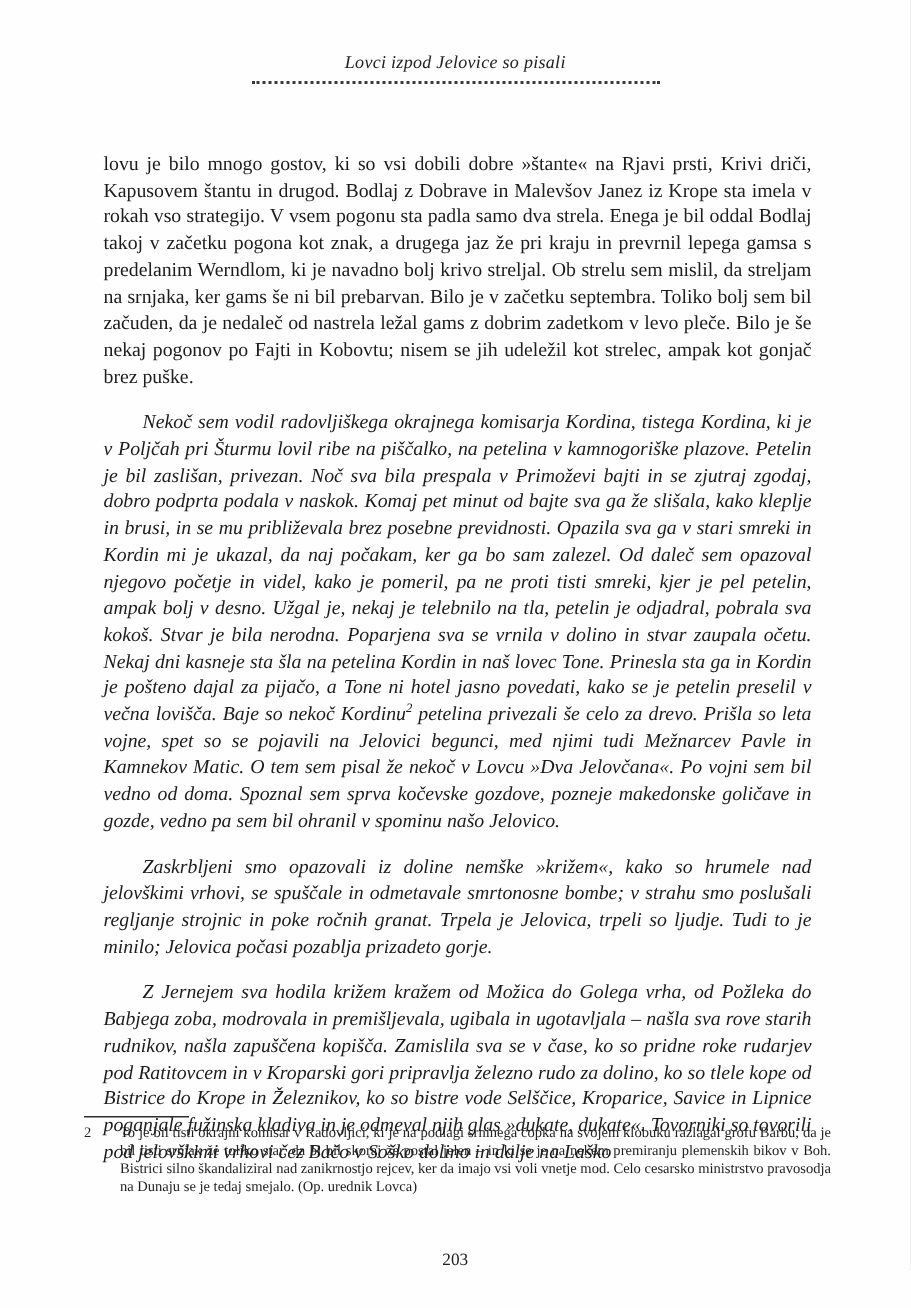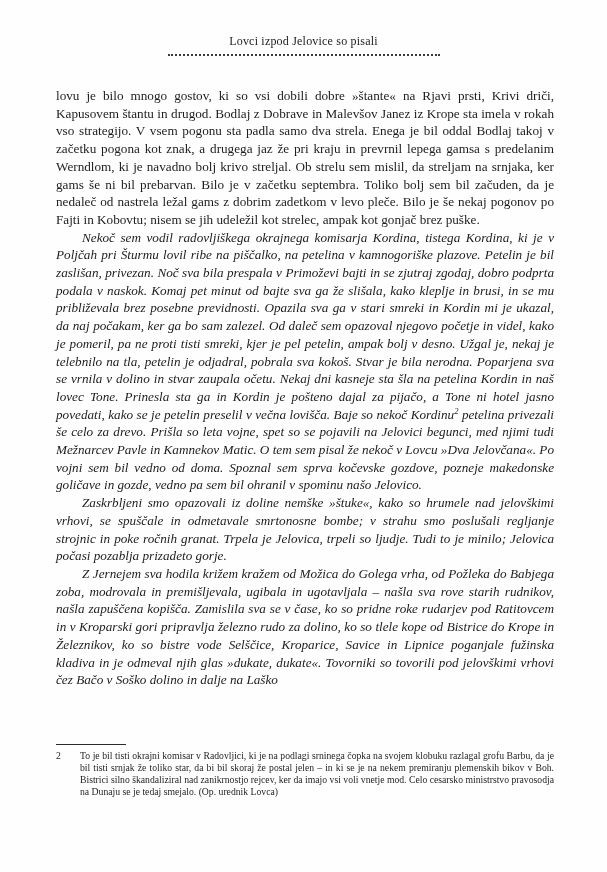--- a/index.html
+++ b/index.html
@@ -7,34 +7,34 @@
     position:relative;
     width:607px; height:872px;
     margin:0 auto;
     background:#fefefe;
     color:#1c1c1c;
     font-family:"Liberation Serif","DejaVu Serif",serif;
     box-sizing:border-box;
     overflow:hidden;
   }
   .running-header { position:absolute; top:34px; left:0; right:0; text-align:center; }
-  .running-title { font-size:12px; line-height:14px; letter-spacing:0.2px; color:#222; }
+  .running-title { font-size:12px; line-height:14px; letter-spacing:0.2px; color:#222;font-style:italic; }
   .dotted-rule {
     width:272px; height:0;
     margin:6px auto 0;
     border-bottom:2px dotted #3a3a3a;
   }
   .content {
     position:absolute;
     top:87px; left:56px; right:53px;
     font-size:13.2px;
     line-height:17.7px;
     text-align:justify;
   }
-  .content p { margin:0; padding:0; }
+  .content p { margin:13px; padding:0; }
   .content p.indent { text-indent:26px;font-style:italic; }
   sup.fn-ref { font-size:8.5px; line-height:0; vertical-align:super; }
   .footnote-area { position:absolute; top:744px; left:56px; right:53px; }
   .fn-rule { width:70px; border-top:1.2px solid #2c2c2c; margin-bottom:5px; }
   .footnote { display:flex; font-size:9.7px; line-height:12.1px; text-align:justify; color:#1e1e1e; }
   .fn-marker { width:24px; flex:0 0 24px; }
   .fn-text { flex:1; }
   .page-footer { position:absolute; top:830px; left:0; right:0; text-align:center; }
   .page-number { font-size:11.5px; color:#222; }
 </style>
@@ -44,26 +44,29 @@
 <div class="page">
 
   <div class="running-header">
     <div class="running-title">Lovci izpod Jelovice so pisali</div>
     <div class="dotted-rule"></div>
   </div>
 
   <div class="content">
     <p>lovu je bilo mnogo gostov, ki so vsi dobili dobre »štante« na Rjavi prsti, Krivi driči, Kapusovem štantu in drugod. Bodlaj z Dobrave in Malevšov Janez iz Krope sta imela v rokah vso strategijo. V vsem pogonu sta padla samo dva strela. Enega je bil oddal Bodlaj takoj v začetku pogona kot znak, a drugega jaz že pri kraju in prevrnil lepega gamsa s predelanim Werndlom, ki je navadno bolj krivo streljal. Ob strelu sem mislil, da streljam na srnjaka, ker gams še ni bil prebarvan. Bilo je v začetku septembra. Toliko bolj sem bil začuden, da je nedaleč od nastrela ležal gams z dobrim zadetkom v levo pleče. Bilo je še nekaj pogonov po Fajti in Kobovtu; nisem se jih udeležil kot strelec, ampak kot gonjač brez puške.</p>
     <p class="indent"><span>Nekoč sem vodil radovljiškega okrajnega komisarja Kordina, tistega Kordina, ki je v Poljčah pri Šturmu lovil ribe na piščalko, na petelina v kamnogoriške plazove. Petelin je bil zaslišan, privezan. Noč sva bila prespala v Primoževi bajti in se zjutraj zgodaj, dobro podprta podala v naskok. Komaj pet minut od bajte sva ga že slišala, kako kleplje in brusi, in se mu približevala brez posebne previdnosti. Opazila sva ga v stari smreki in Kordin mi je ukazal, da naj počakam, ker ga bo sam zalezel. Od daleč sem opazoval njegovo početje in videl, kako je pomeril, pa ne proti tisti smreki, kjer je pel petelin, ampak bolj v desno. Užgal je, nekaj je telebnilo na tla, petelin je odjadral, pobrala sva kokoš. Stvar je bila nerodna. Poparjena sva se vrnila v dolino in stvar zaupala očetu. Nekaj dni kasneje sta šla na petelina Kordin in naš lovec Tone. Prinesla sta ga in Kordin je pošteno dajal za pijačo, a Tone ni hotel jasno povedati, kako se je petelin preselil v večna lovišča. Baje so nekoč Kordinu</span><sup class="fn-ref">2</sup><span> petelina privezali še celo za drevo. Prišla so leta vojne, spet so se pojavili na Jelovici begunci, med njimi tudi Mežnarcev Pavle in Kamnekov Matic. O tem sem pisal že nekoč v Lovcu »Dva Jelovčana«. Po vojni sem bil vedno od doma. Spoznal sem sprva kočevske gozdove, pozneje makedonske goličave in gozde, vedno pa sem bil ohranil v spominu našo Jelovico.</span></p>
-    <p class="indent">Zaskrbljeni smo opazovali iz doline nemške »štuke«, kako so hrumele nad jelovškimi vrhovi, se spuščale in odmetavale smrtonosne bombe; v strahu smo poslušali regljanje strojnic in poke ročnih granat. Trpela je Jelovica, trpeli so ljudje. Tudi to je minilo; Jelovica počasi pozablja prizadeto gorje.</p>
+    <p class="indent">Zaskrbljeni smo opazovali iz doline nemške »križem«, kako so hrumele nad jelovškimi vrhovi, se spuščale in odmetavale smrtonosne bombe; v strahu smo poslušali regljanje strojnic in poke ročnih granat. Trpela je Jelovica, trpeli so ljudje. Tudi to je minilo; Jelovica počasi pozablja prizadeto gorje.</p>
     <p class="indent">Z Jernejem sva hodila križem kražem od Možica do Golega vrha, od Požleka do Babjega zoba, modrovala in premišljevala, ugibala in ugotavljala – našla sva rove starih rudnikov, našla zapuščena kopišča. Zamislila sva se v čase, ko so pridne roke rudarjev pod Ratitovcem in v Kroparski gori pripravlja železno rudo za dolino, ko so tlele kope od Bistrice do Krope in Železnikov, ko so bistre vode Selščice, Kroparice, Savice in Lipnice poganjale fužinska kladiva in je odmeval njih glas »dukate, dukate«. Tovorniki so tovorili pod jelovškimi vrhovi čez Bačo v Soško dolino in dalje na Laško</p>
   </div>
 
   <div class="footnote-area">
     <div class="fn-rule"></div>
     <div class="footnote">
       <span class="fn-marker">2</span>
       <span class="fn-text">To je bil tisti okrajni komisar v Radovljici, ki je na podlagi srninega čopka na svojem klobuku razlagal grofu Barbu, da je bil tisti srnjak že toliko star, da bi bil skoraj že postal jelen – in ki se je na nekem premiranju plemenskih bikov v Boh. Bistrici silno škandaliziral nad zanikrnostjo rejcev, ker da imajo vsi voli vnetje mod. Celo cesarsko ministrstvo pravosodja na Dunaju se je tedaj smejalo. (Op. urednik Lovca)</span>
     </div>
   </div>
 
+  <div class="page-footer">
+    <span class="page-number">203</span>
+  </div>
 
 </div>
 
 </body></html>

